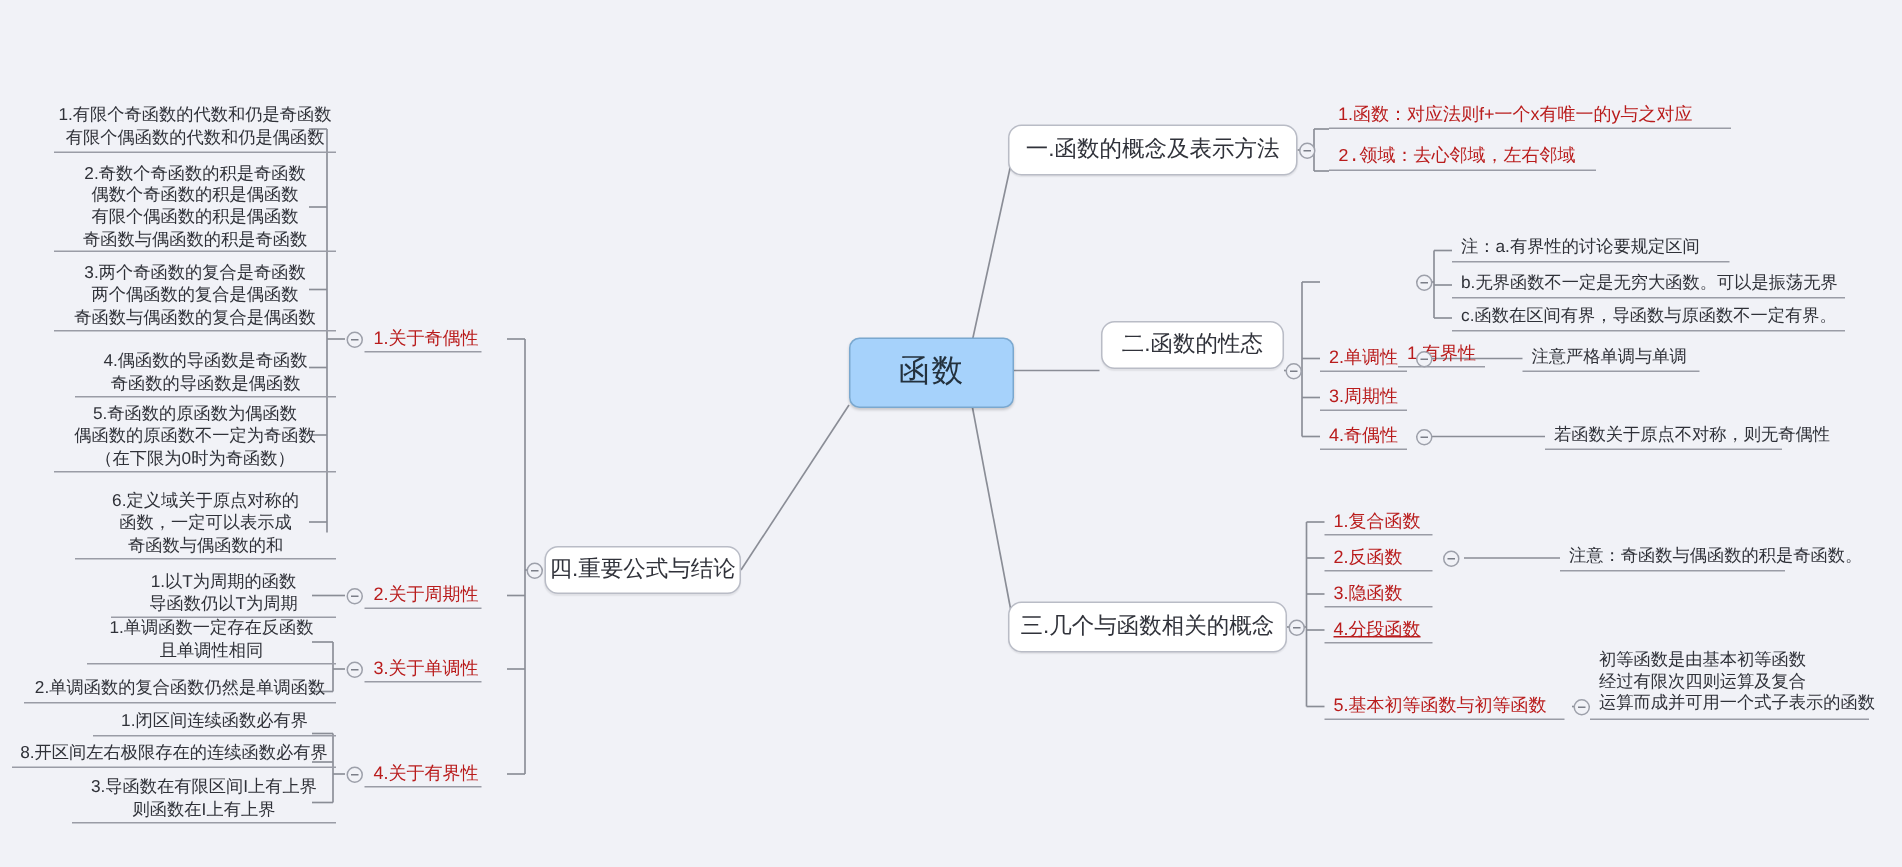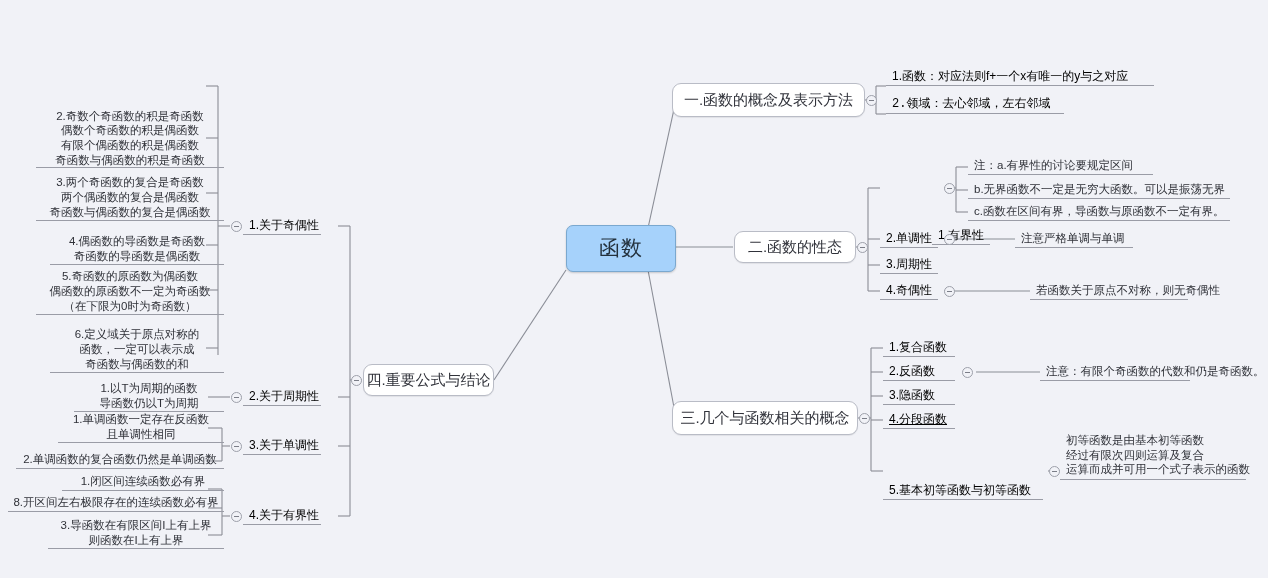--- a/index.html
+++ b/index.html
@@ -34,21 +34,21 @@
   .lvl1{
     background:#ffffff;
     border:1px solid #b9bcc6;
     border-radius:9px;
     font-size:15px;
     color:#30323a;
     box-shadow:0 1px 1px rgba(0,0,0,.07);
   }
   .lvl2{
     font-size:12px;
-    color:#000000;
+    color:#b91c1c;
     border-bottom:1px solid #9a9ca6;
     padding:1px 6px 2px 6px;
     background:transparent;
     justify-content:center;
   }
   .lvl3{
     font-size:11.5px;
     color:#2f3138;
     border-bottom:1px solid #9a9ca6;
     padding:1px 6px 2px 6px;
@@ -166,21 +166,21 @@
 
   <div class="node root" style="left:566px;top:225px;width:110px;height:47px;">
     <span>函数</span>
   </div>
 
   <div class="node lvl1" style="left:672px;top:83px;width:193px;height:34px;">
     <span>一.函数的概念及表示方法</span>
   </div>
   <div class="toggle" style="left:866px;top:95px;"></div>
 
-  <div class="node lvl1" style="left:734px;top:231px;width:122px;height:32px;">
+  <div class="node lvl1" style="left:734px;top:214px;width:122px;height:32px;">
     <span>二.函数的性态</span>
   </div>
   <div class="toggle" style="left:857px;top:242px;"></div>
 
   <div class="node lvl1" style="left:672px;top:401px;width:186px;height:34px;">
     <span>三.几个与函数相关的概念</span>
   </div>
   <div class="toggle" style="left:859px;top:413px;"></div>
 
   <div class="node lvl1" style="left:363px;top:364px;width:131px;height:32px;">
@@ -236,27 +236,27 @@
   <div class="node lvl2 txt-left" style="left:883px;top:364px;width:72px;height:17px;">
     <span>2.反函数</span>
   </div>
   <div class="toggle" style="left:962px;top:367px;"></div>
   <div class="node lvl2 txt-left" style="left:883px;top:388px;width:72px;height:17px;">
     <span>3.隐函数</span>
   </div>
   <div class="node lvl2 txt-left" style="left:883px;top:412px;width:72px;height:17px;text-decoration:underline;">
     <span>4.分段函数</span>
   </div>
-  <div class="node lvl2 txt-left" style="left:883px;top:463px;width:160px;height:17px;margin-top:20px;">
+  <div class="node lvl2 txt-left" style="left:883px;top:463px;width:160px;height:17px;">
     <span>5.基本初等函数与初等函数</span>
   </div>
   <div class="toggle" style="left:1049px;top:466px;"></div>
 
   <div class="node lvl3" style="left:1040px;top:364px;width:150px;height:17px;">
-    <span>注意：有限个奇函数的代数和仍是奇函数。</span>
+    <span>注意：奇函数与偶函数的积是奇函数。</span>
   </div>
   <div class="node lvl3 txt-left" style="left:1060px;top:434px;width:186px;height:46px;align-items:flex-end;">
     <span>初等函数是由基本初等函数
 经过有限次四则运算及复合
 运算而成并可用一个式子表示的函数</span>
   </div>
 
   <div class="node lvl2 txt-left" style="left:243px;top:218px;width:78px;height:17px;">
     <span>1.关于奇偶性</span>
   </div>
@@ -270,20 +270,24 @@
   <div class="node lvl2 txt-left" style="left:243px;top:438px;width:78px;height:17px;">
     <span>3.关于单调性</span>
   </div>
   <div class="toggle" style="left:231px;top:441px;"></div>
 
   <div class="node lvl2 txt-left" style="left:243px;top:508px;width:78px;height:17px;">
     <span>4.关于有界性</span>
   </div>
   <div class="toggle" style="left:231px;top:511px;"></div>
 
+  <div class="node leafbox" style="left:36px;top:70px;width:188px;height:32px;">
+    <span>1.有限个奇函数的代数和仍是奇函数
+有限个偶函数的代数和仍是偶函数</span>
+  </div>
   <div class="node leafbox" style="left:36px;top:110px;width:188px;height:58px;">
     <span>2.奇数个奇函数的积是奇函数
 偶数个奇函数的积是偶函数
 有限个偶函数的积是偶函数
 奇函数与偶函数的积是奇函数</span>
   </div>
   <div class="node leafbox" style="left:36px;top:176px;width:188px;height:45px;">
     <span>3.两个奇函数的复合是奇函数
 两个偶函数的复合是偶函数
 奇函数与偶函数的复合是偶函数</span>

